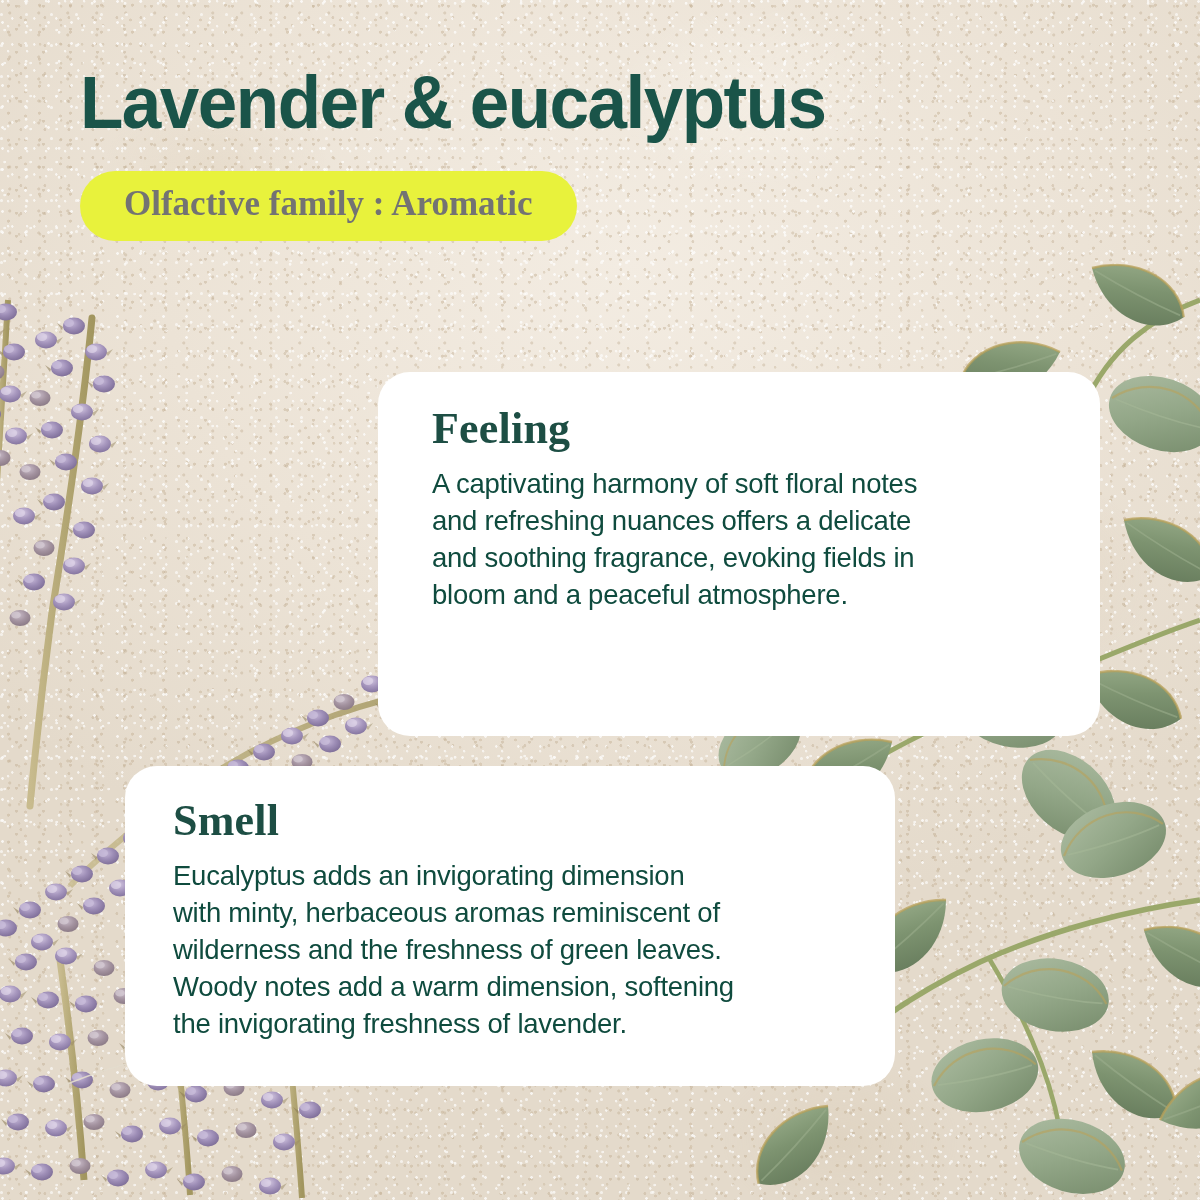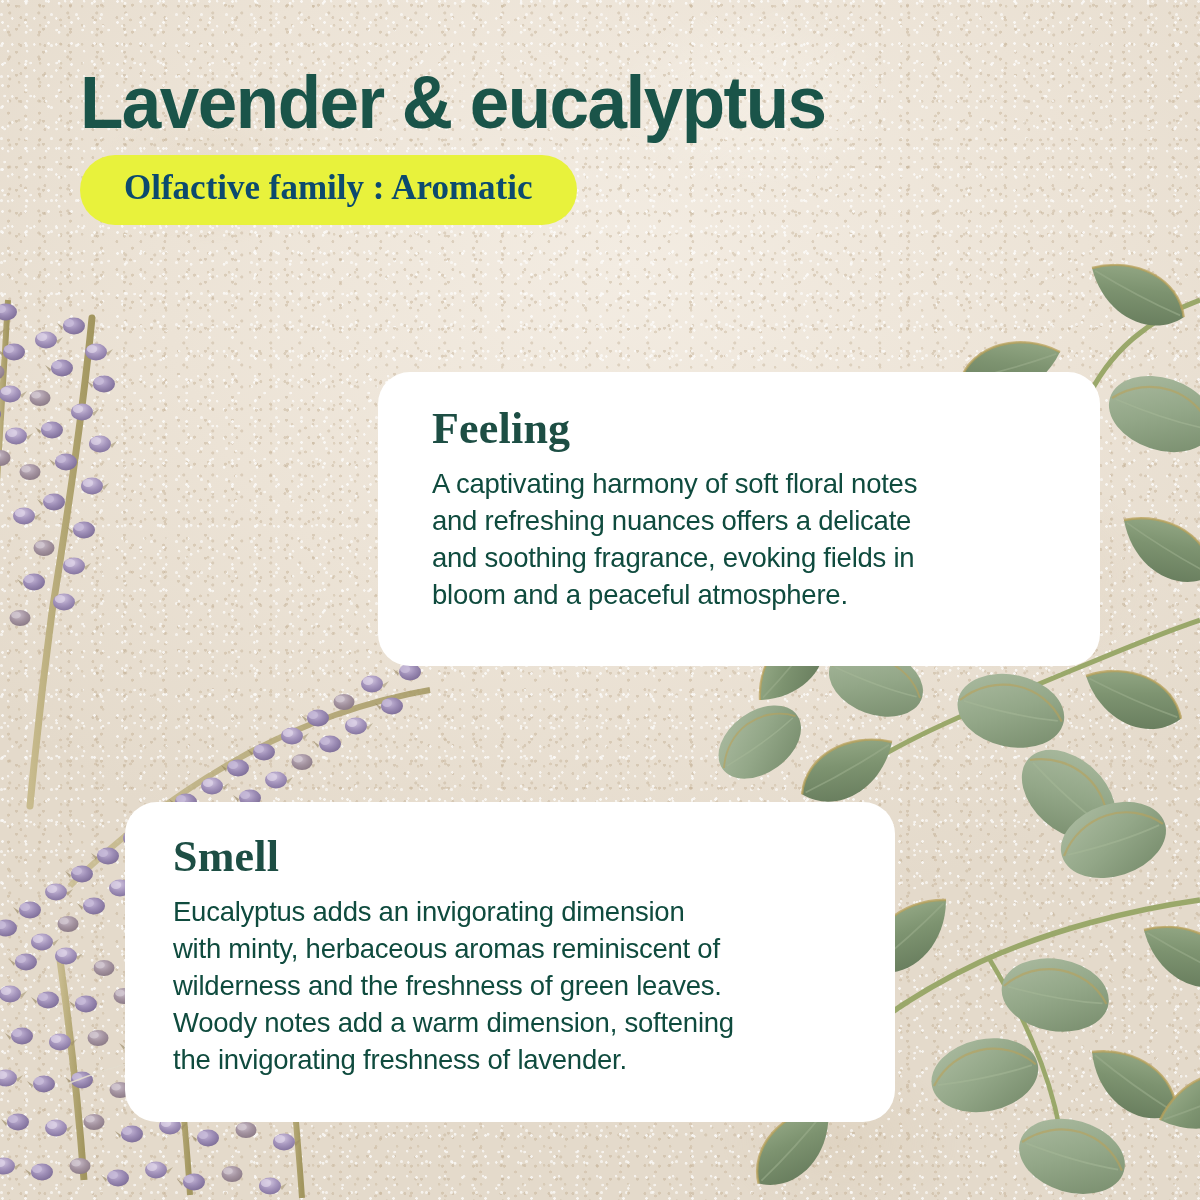--- a/index.html
+++ b/index.html
@@ -81,54 +81,53 @@
     font-size: 74px;
     line-height: 1.0;
     letter-spacing: -1.6px;
     color: #1a5449;
     white-space: nowrap;
     transform: scaleX(.96);
     transform-origin: left center;
   }
   .badge {
     display: inline-block;
-    margin-top: 15px;
+    margin-top: 31px;
     padding: 14px 44px 17px 44px;
     background: #e8f23c;
     border-radius: 46px;
     font-family: "Liberation Serif", serif;
     font-weight: 700;
     font-size: 35px;
     line-height: 1.1;
-    color: #0c4a6e;
+    color: #737373;
     white-space: nowrap;
   }
 
   
   .card {
     position: absolute;
     background: #ffffff;
     border-radius: 32px;
     z-index: 6;
     box-sizing: border-box;
   }
   .card-feeling {
     left: 378px;
     top: 372px;
     width: 722px;
-    height: 294px;
+    height: 364px;
     padding: 32px 52px 0 54px;
   }
   .card-smell {
     left: 125px;
     top: 766px;
     width: 770px;
     height: 320px;
     padding: 30px 50px 0 48px;
-    margin-top: 36px;
   }
   .card-heading {
     margin: 0 0 10px 0;
     font-family: "Liberation Serif", serif;
     font-weight: 700;
     font-size: 44px;
     line-height: 1.15;
     color: #1d4e44;
     letter-spacing: .2px;
   }

